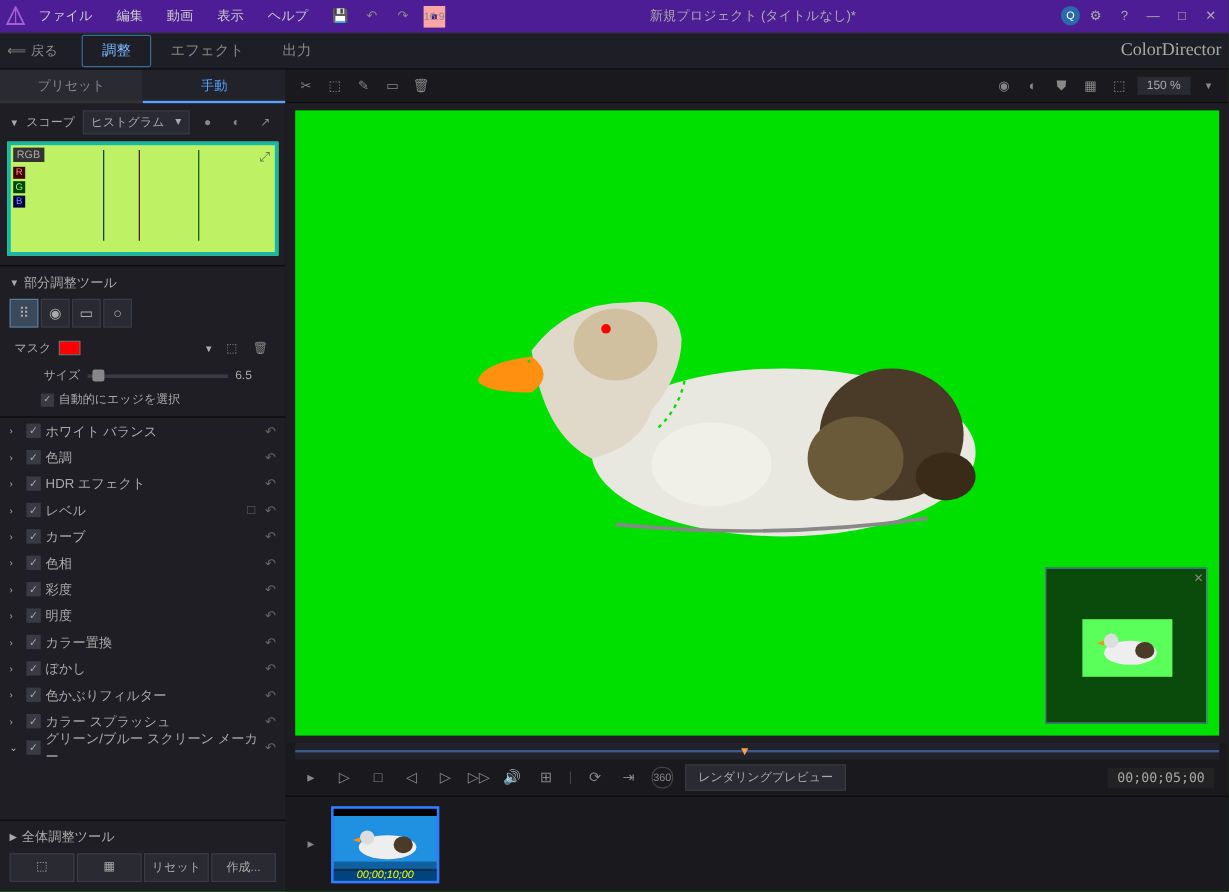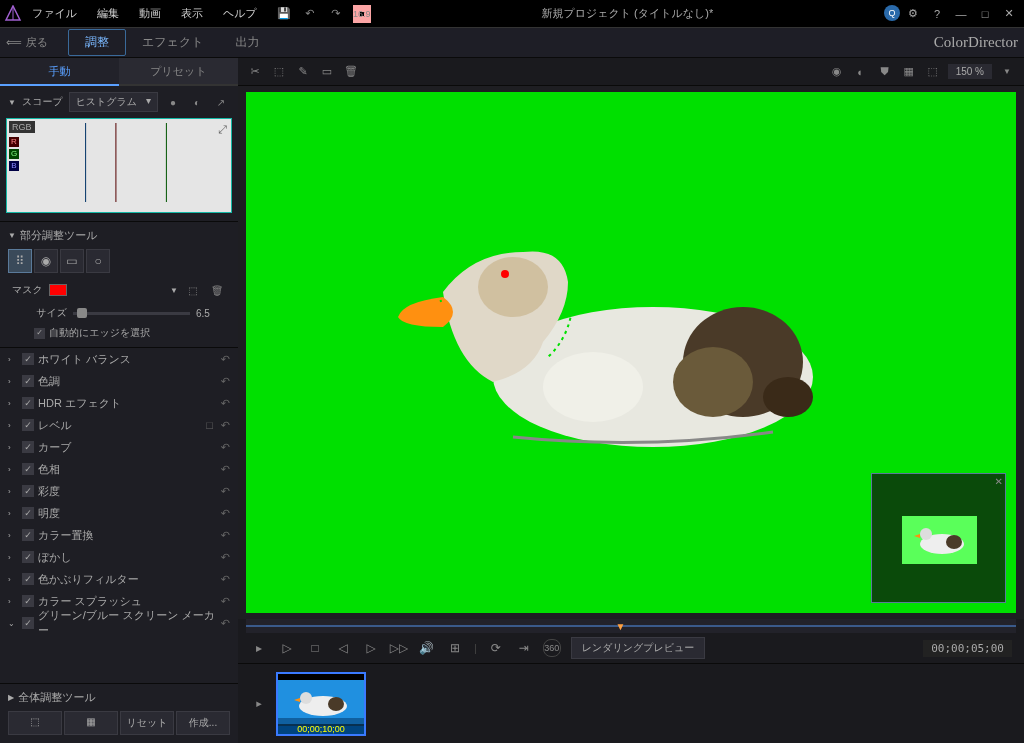--- a/index.html
+++ b/index.html
@@ -1,38 +1,38 @@
 <!DOCTYPE html>
 <html><head>
 <meta charset="utf-8">
 <style>
 * { margin: 0; padding: 0; box-sizing: border-box; font-family: "Meiryo", "Hiragino Sans", sans-serif; }
 body { background: #1a1a1f; color: #aaa; font-size: 11px; width: 1024px; height: 743px; overflow: hidden; }
-.titlebar { height: 28px; background: #000000; display: flex; align-items: center; padding: 0 4px; border-bottom: 1px solid #333; }
+.titlebar { height: 28px; background: #4c1d95; display: flex; align-items: center; padding: 0 4px; border-bottom: 1px solid #333; }
 .menu-item { padding: 4px 10px; color: #ccc; cursor: pointer; }
 .titlebar-icons { display: flex; gap: 8px; margin-left: 8px; align-items: center; }
 .icon-btn { width: 18px; height: 18px; display: flex; align-items: center; justify-content: center; cursor: pointer; color: #888; }
 .title-text { margin-left: auto; margin-right: auto; color: #aaa; font-size: 11px; }
 .win-controls { display: flex; gap: 2px; }
 .win-btn { width: 22px; height: 18px; display: flex; align-items: center; justify-content: center; cursor: pointer; color: #aaa; }
 .topbar { height: 30px; background: #1e1e26; display: flex; align-items: center; padding: 0 6px; border-bottom: 1px solid #0a0a0a; }
 .back-area { display: flex; align-items: center; gap: 4px; margin-right: 20px; color: #888; }
 .top-tab { padding: 4px 16px; color: #888; cursor: pointer; font-size: 12px; }
 .top-tab.active { color: #7ab8ff; border: 1px solid #3a6a9a; border-radius: 2px; }
 .brand { margin-left: auto; color: #aaa; font-size: 15px; font-weight: 300; font-family: Liberation Serif, serif; }
 .main { display: flex; height: calc(100% - 58px); }
 .sidebar { width: 238px; background: #1e1e24; display: flex; flex-direction: column; overflow: hidden; }
 .sub-tabs { display: flex; height: 28px; }
 .sub-tab { flex: 1; display: flex; align-items: center; justify-content: center; background: #2a2a32; color: #888; cursor: pointer; border-bottom: 2px solid #333; }
 .sub-tab.active { color: #5aa0ff; border-bottom: 2px solid #5aa0ff; background: #22222a; }
 .scope { padding: 4px; border-bottom: 1px solid #0a0a0a; }
 .scope-header { display: flex; align-items: center; gap: 6px; padding: 2px 4px; font-size: 10px; }
 .collapse-arrow { font-size: 8px; }
 .dropdown { background: #2a2a32; padding: 2px 6px; border: 1px solid #3a3a42; flex: 1; display: flex; justify-content: space-between; font-size: 10px; }
-.scope-display { height: 95px; background: #e5e5e5; margin: 4px 2px; position: relative; border: 1px solid #14b8a6; }
+.scope-display { height: 95px; background: #bef264; margin: 4px 2px; position: relative; border: 3px solid #14b8a6; }
 .scope-rgb { position: absolute; left: 2px; top: 2px; background: #333; font-size: 9px; padding: 1px 3px; }
 .tools-section { padding: 4px; border-bottom: 1px solid #0a0a0a; }
 .section-header { display: flex; align-items: center; padding: 2px 4px; font-size: 11px; gap: 4px; }
 .tool-row { display: flex; gap: 2px; padding: 4px; }
 .tool-btn { width: 24px; height: 24px; background: #2a2a32; border: 1px solid #3a3a42; display: flex; align-items: center; justify-content: center; cursor: pointer; font-size: 12px; }
 .tool-btn.active { background: #3a4a5a; border-color: #5a7a9a; }
 .mask-row { display: flex; align-items: center; gap: 6px; padding: 4px 8px; font-size: 10px; }
 .color-swatch { width: 18px; height: 12px; background: #ff0000; border: 1px solid #666; }
 .brush-tabs { display: flex; justify-content: center; padding: 4px; gap: 0; }
 .brush-tab { padding: 3px 14px; background: #2a2a32; border: 1px solid #3a3a42; cursor: pointer; font-size: 10px; }
@@ -64,21 +64,21 @@
 .pip-inner { position: absolute; left: 30px; top: 42px; width: 75px; height: 48px; background: #5aff5a; }
 .timeline-scrub { height: 14px; background: #22222a; position: relative; margin: 0 8px; }
 .scrub-track { position: absolute; left: 0; right: 0; top: 6px; height: 2px; background: #3a5a8a; }
 .scrub-thumb { position: absolute; top: 2px; width: 10px; height: 10px; color: #ffa040; font-size: 10px;}
 .playback { height: 30px; display: flex; align-items: center; padding: 0 12px; gap: 10px; }
 .play-icon { width: 18px; height: 18px; display: flex; align-items: center; justify-content: center; cursor: pointer; color: #888; font-size: 12px; }
 .render-btn { padding: 3px 10px; background: #2a2a32; border: 1px solid #3a3a42; font-size: 10px; cursor: pointer; }
 .timecode { margin-left: auto; font-family: monospace; font-size: 11px; background: #222; padding: 2px 8px; }
 .clip-tray { height: 80px; background: #1a1a1e; display: flex; align-items: center; padding: 0 12px; gap: 8px; border-top: 1px solid #0a0a0a; }
 .clip-thumb { width: 90px; height: 64px; border: 2px solid #3a7aff; background: #0088ff; position: relative; }
-.clip-time { position: absolute; bottom: 0; left: 0; right: 0; text-align: center; font-size: 9px; background: rgba(0,0,0,0.5); color: #ffff00; }
+.clip-time { position: absolute; bottom: 0; left: 0; right: 0; text-align: center; font-size: 9px; background: rgba(0,0,0,0.5); color: #ffff00; font-style: italic; }
 svg { display: block; }
 </style>
 </head>
 <body>
 
 <div class="titlebar">
   <svg width="18" height="18" viewBox="0 0 18 18">
       <path d="M9 1 L16 15 L2 15 Z" fill="none" stroke="#a060d0" stroke-width="1.5"></path>
       <path d="M9 1 L9 15" stroke="#a060d0"></path>
     </svg>
@@ -111,22 +111,22 @@
   </div>
   <span class="top-tab active">調整</span>
   <span class="top-tab">エフェクト</span>
   <span class="top-tab">出力</span>
   <span class="brand">ColorDirector</span>
 </div>
 
 <div class="main">
   <div class="sidebar">
     <div class="sub-tabs">
+      <div class="sub-tab">プリセット</div>
       <div class="sub-tab active">手動</div>
-      <div class="sub-tab">プリセット</div>
     </div>
     <div class="scope">
       <div class="scope-header">
         <span class="collapse-arrow">▼</span>
         <span>スコープ</span>
         <div class="dropdown">
             <span>ヒストグラム</span>
             <span>▾</span>
           </div>
         <span class="icon-btn">●</span>

